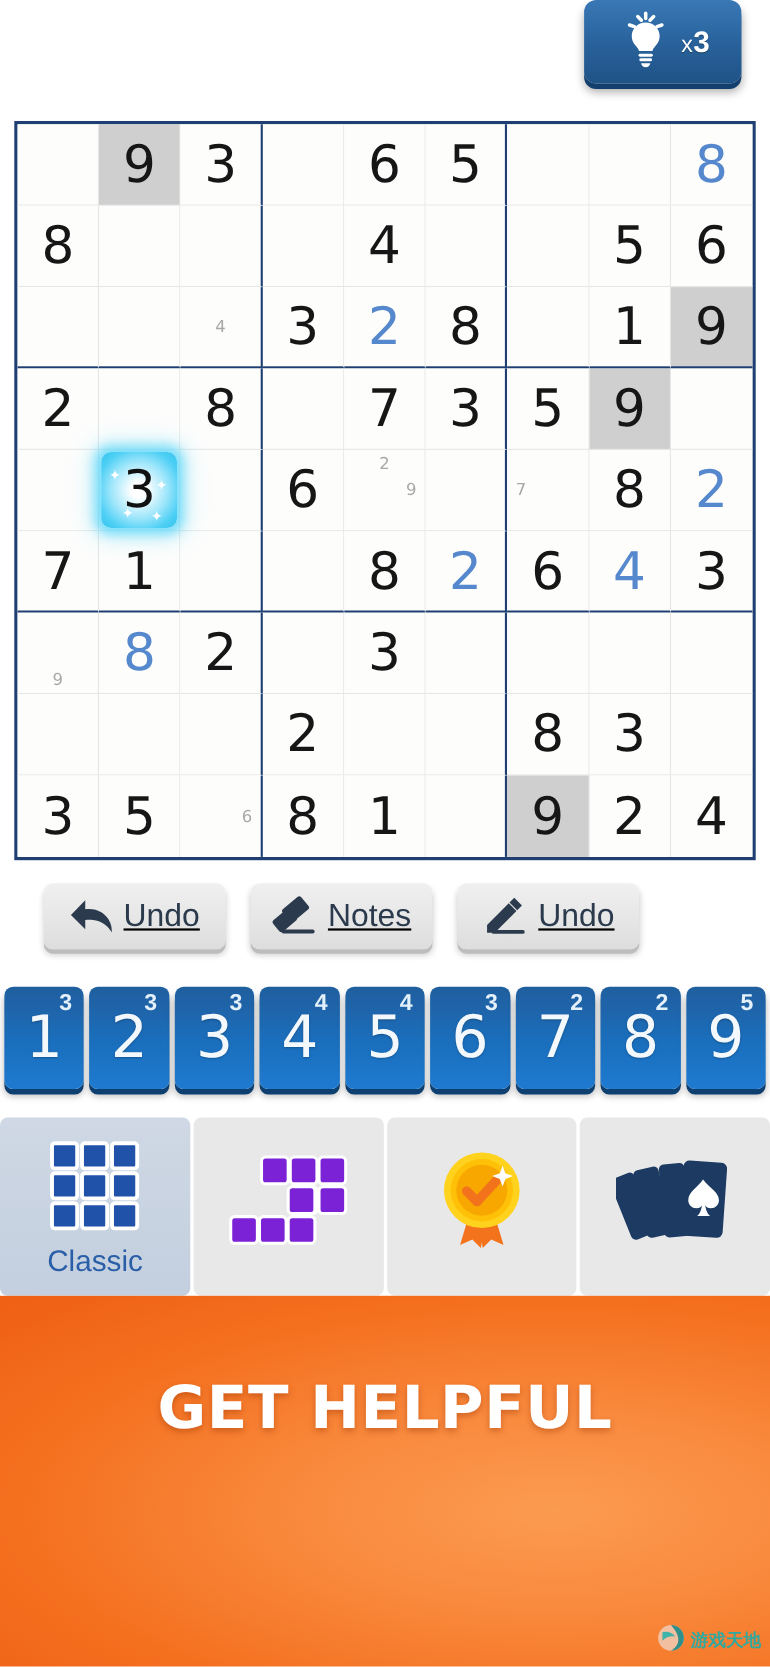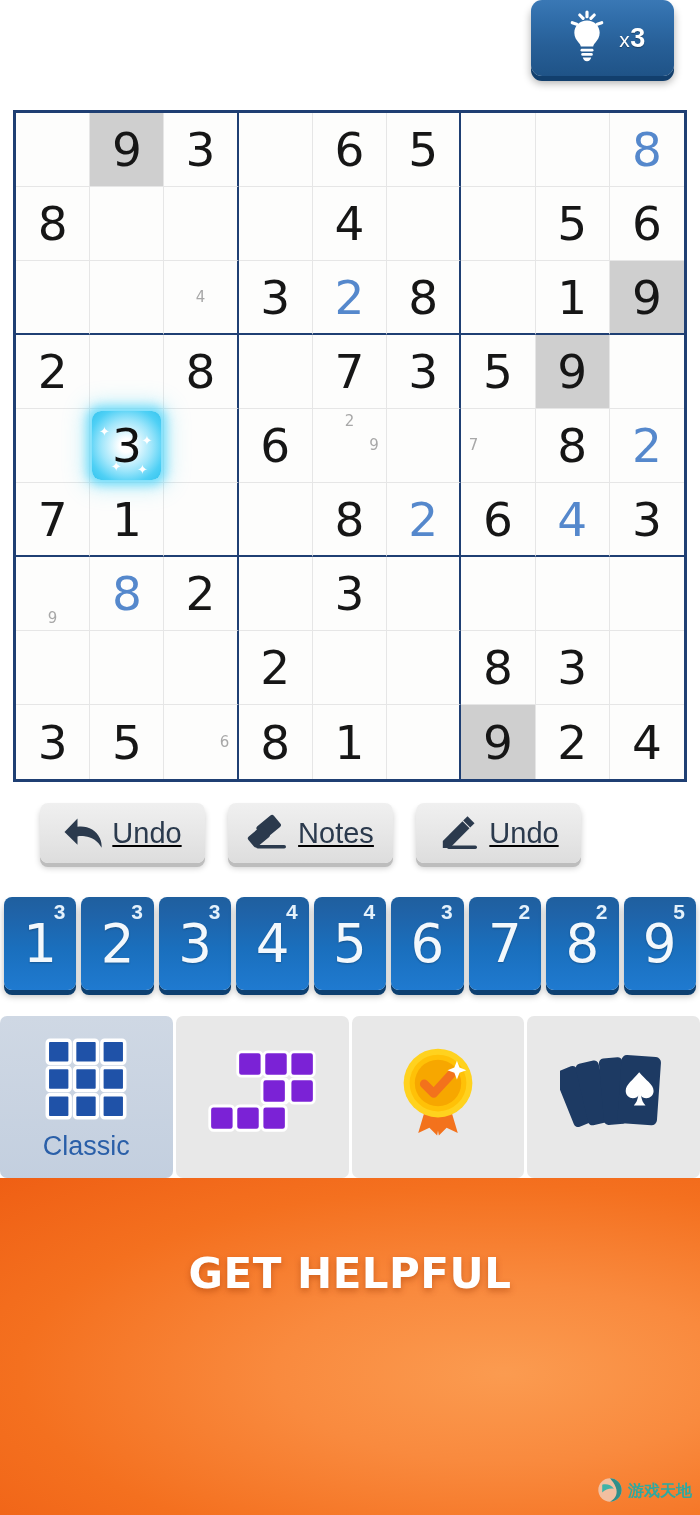--- a/index.html
+++ b/index.html
@@ -148,21 +148,21 @@
   
   #banner{
     position:absolute;left:0;top:1178px;width:700px;height:337px;
     background:radial-gradient(ellipse at 72% 58%, #fb9b50 0%, #f98a3e 32%, #f4701f 68%, #ef5f14 100%);
     display:flex;align-items:flex-start;justify-content:center;
   }
   #banner .headline{
     margin-top:72px;
     text-align:center;
     color:#ffffff;
-    font-size:42px;line-height:1.12;font-weight:bold;
+    font-size:54px;line-height:1.12;font-weight:bold;
     letter-spacing:.5px;
     text-shadow:0 3px 6px rgba(150,50,0,.42);
     font-family:"DejaVu Sans", sans-serif;
   }
   #watermark{
     position:absolute;right:8px;bottom:8px;
     display:flex;align-items:center;gap:5px;
   }
   #watermark .wmtext{
     color:#2fa9a0;font-size:16px;font-weight:bold;line-height:1;

